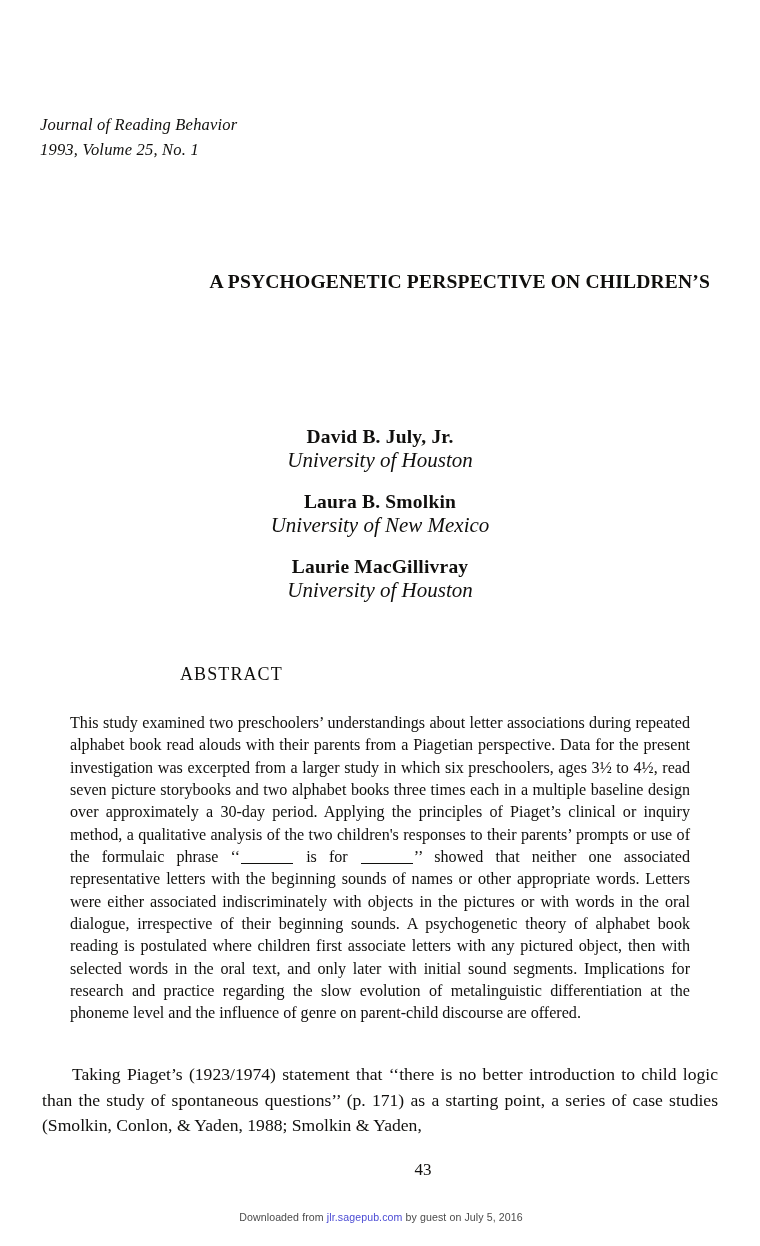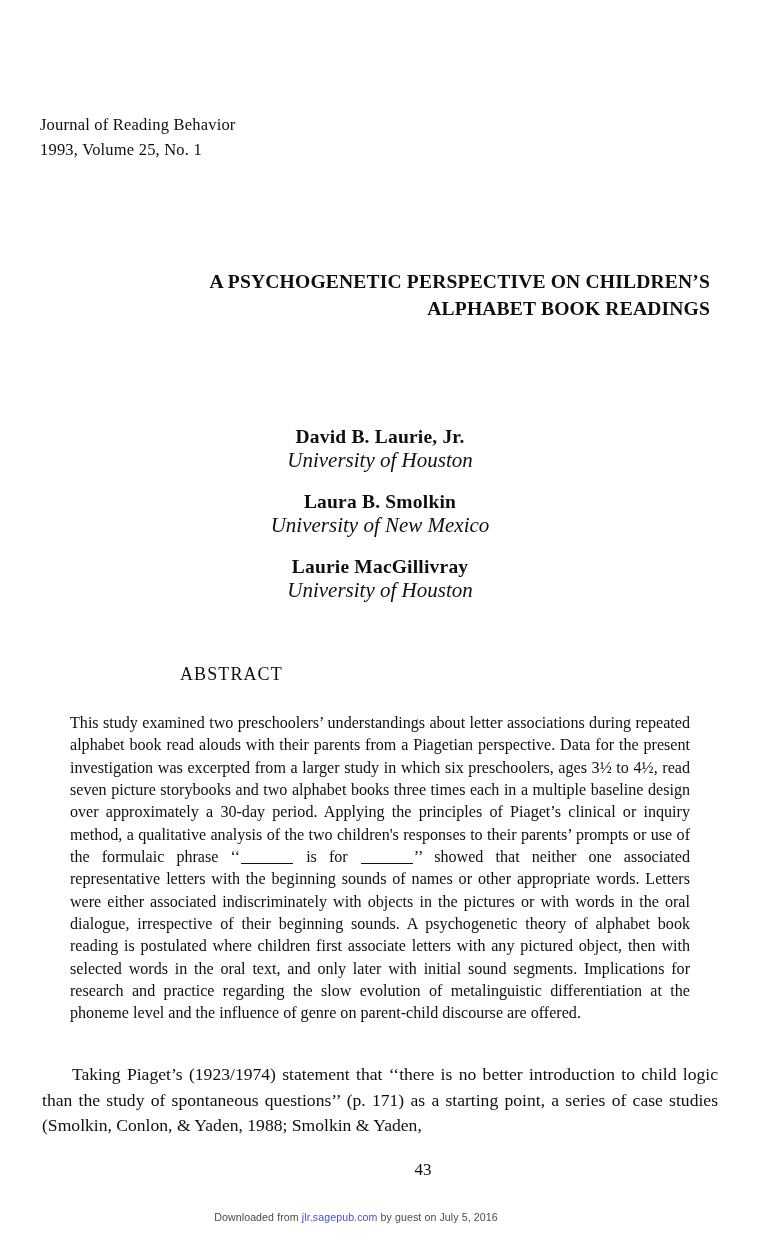--- a/index.html
+++ b/index.html
@@ -21,20 +21,21 @@
     inset: 0;
     width: 760px;
     height: 1246px;
   }
 
   
   .journal-head {
     position: absolute;
     left: 40px;
     top: 112px;
+    font-style: italic;
     font-size: 16.5px;
     line-height: 25px;
     letter-spacing: 0.2px;
   }
   .journal-head div { white-space: nowrap; }
 
   
   .title {
     position: absolute;
     left: 50px;
@@ -128,44 +129,44 @@
   .download-bar {
     position: absolute;
     left: 0;
     top: 1211px;
     width: 712px;
     text-align: center;
     font-family: "Liberation Sans", "DejaVu Sans", sans-serif;
     font-size: 10.6px;
     color: #4b4b4b;
     letter-spacing: 0.1px;
+    padding-left: 25px;
   }
   .download-bar .dl-link {
     color: #4a4ad4;
     text-decoration: none;
   }
 </style>
 </head>
 <body>
 
 <div class="page">
 
   <div class="journal-head">
     <div>Journal of Reading Behavior</div>
     <div>1993, Volume 25, No. 1</div>
   </div>
 
   <div class="title">
     <div>A PSYCHOGENETIC PERSPECTIVE ON CHILDREN’S</div>
-    <div>ALPHABET BOOK READINGS</div>
   </div>
 
   <div class="authors">
     <div class="author-block">
-      <div class="author-name">David B. Laurie, Jr.</div>
+      <div class="author-name">David B. July, Jr.</div>
       <div class="author-affil">University of Houston</div>
     </div>
     <div class="author-block">
       <div class="author-name">Laura B. Smolkin</div>
       <div class="author-affil">University of New Mexico</div>
     </div>
     <div class="author-block">
       <div class="author-name">Laurie MacGillivray</div>
       <div class="author-affil">University of Houston</div>
     </div>

